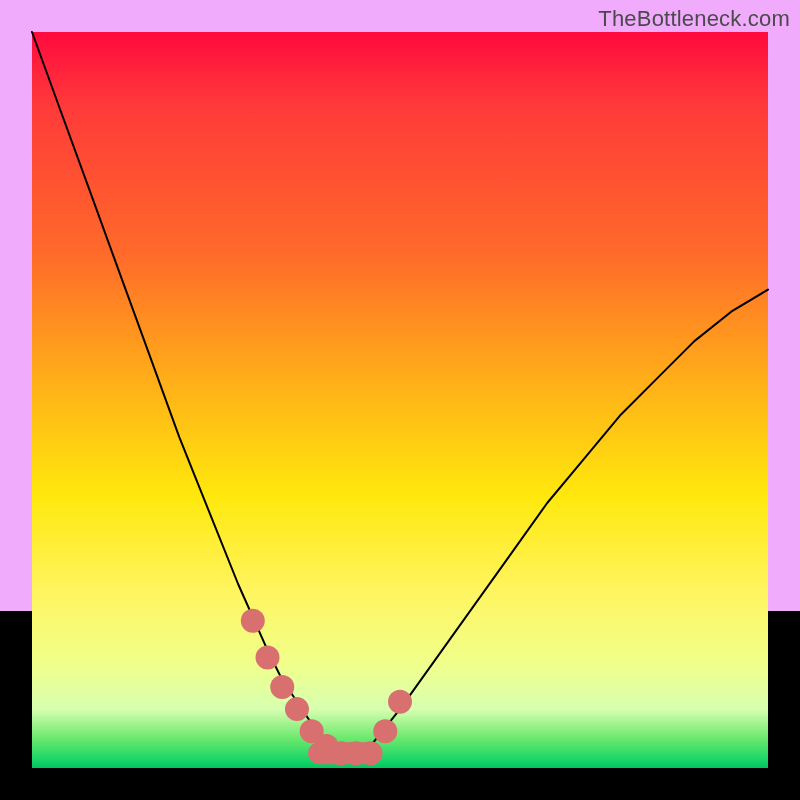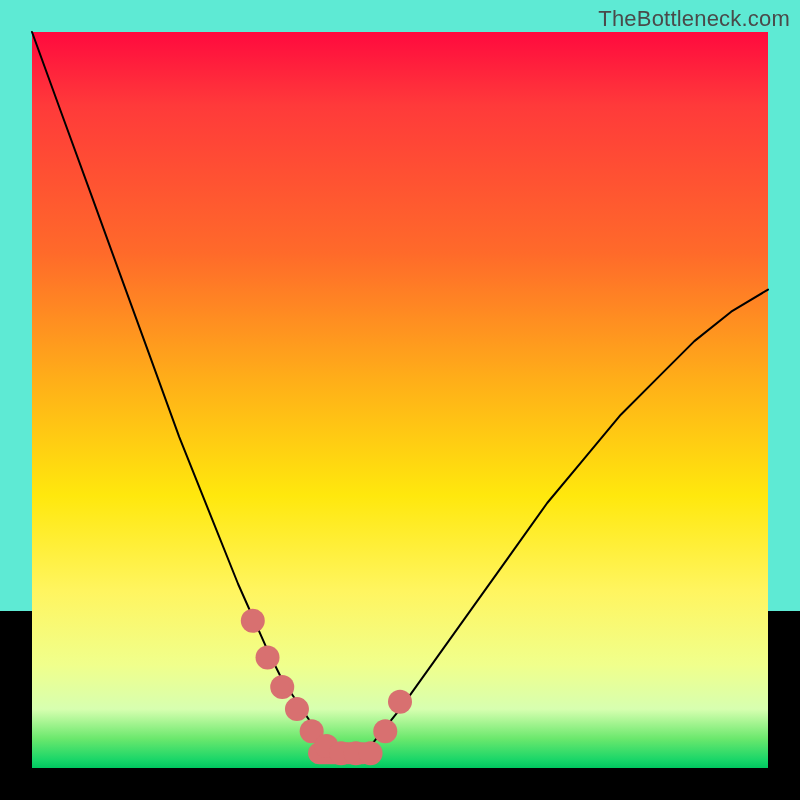--- a/index.html
+++ b/index.html
@@ -8,21 +8,21 @@
     width: 800px;
     height: 800px;
     overflow: hidden;
     background: #000;
     font-family: Arial, Helvetica, sans-serif;
   }
   .stage {
     position: relative;
     width: 800px;
     height: 611px;
-    background: #5eead4;
+    background: #f0abfc;
   }
   .panel {
     position: absolute;
     left: 32px;
     top: 32px;
     width: 736px;
     height: 736px;
     
     background: linear-gradient(
       to bottom,

